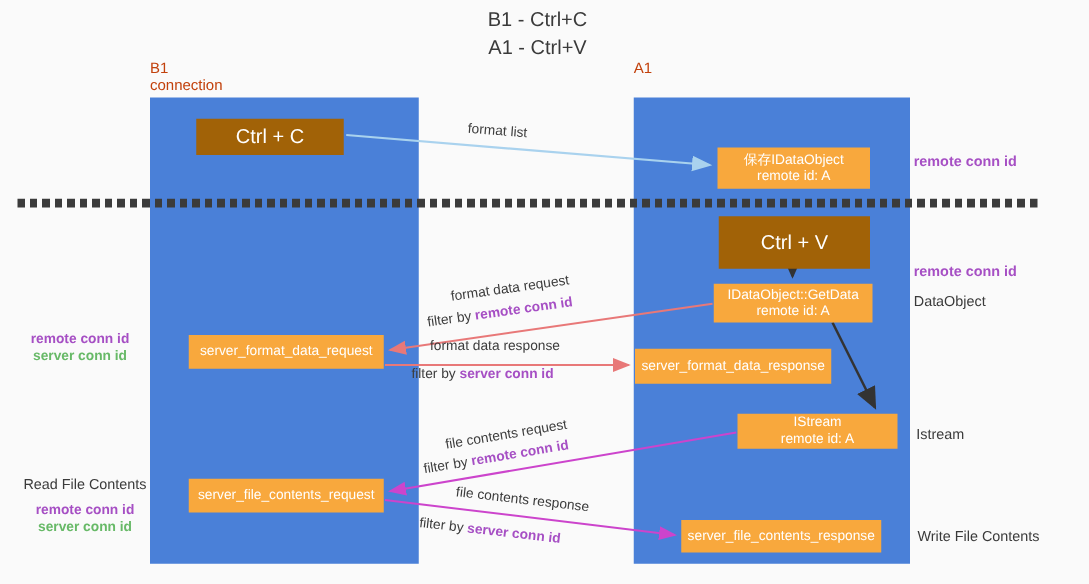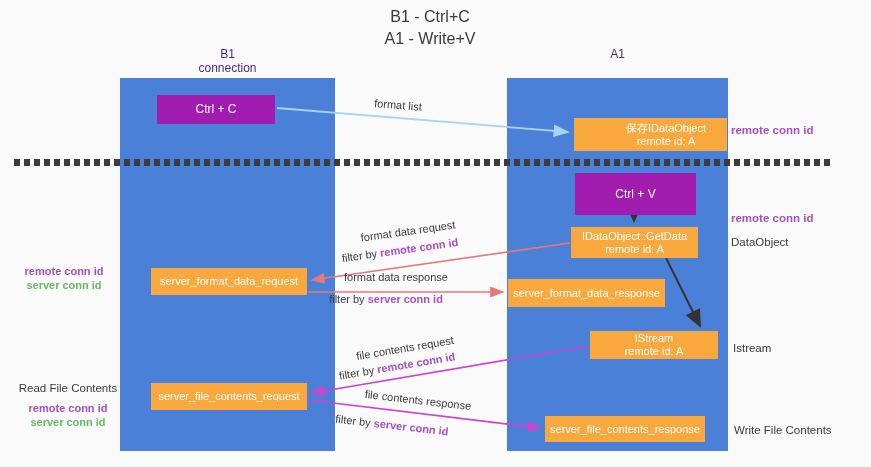--- a/index.html
+++ b/index.html
@@ -1,43 +1,43 @@
 <!DOCTYPE html>
 <html><head>
 <meta charset="utf-8">
 <style>
   html,body{margin:0;padding:0;width:871px;height:467px;background:#fafafa;overflow:hidden;
     font-family:"Liberation Sans","DejaVu Sans",sans-serif;}
   .canvas{position:relative;width:871px;height:467px;}
   .title{position:absolute;left:330px;top:6px;width:200px;text-align:center;
     font-size:16px;color:#3a3a3a;line-height:22px;z-index:4;}
-  .col-header{position:absolute;top:47px;text-align:center;font-size:12px;color:#4c1d95;line-height:14px;z-index:4;}
+  .col-header{position:absolute;top:47px;text-align:left;font-size:12px;color:#c2410c;line-height:14px;z-index:4;}
   .lane{position:absolute;top:78px;height:373px;background:#4a80d8;z-index:1;}
   .divider{position:absolute;left:14px;top:159px;width:816px;height:7px;z-index:5;
     background:repeating-linear-gradient(to right,#3b3b3b 0 6px,transparent 6px 10px);}
   .arrows{position:absolute;left:0;top:0;z-index:2;pointer-events:none;}
   .node{position:absolute;display:flex;align-items:center;justify-content:center;
     color:#fff;font-size:11px;text-align:center;z-index:3;line-height:13px;}
   .node.two{flex-direction:column;}
-  .green{background:#a21caf;font-size:12px;}
+  .green{background:#a16207;font-size:16px;}
   .orange{background:#f8a83d;}
   .alabel{position:absolute;white-space:nowrap;font-size:11px;color:#3c3c3c;z-index:4;}
   .slabel{position:absolute;white-space:nowrap;font-size:11.5px;color:#3a3a3a;z-index:4;}
   .pp{color:#a64fc4;font-weight:bold;}
   .gg{color:#67b967;font-weight:bold;}
   .block{position:absolute;text-align:center;font-size:11px;line-height:14px;z-index:4;}
 </style>
 </head>
 <body>
 
 <div class="canvas">
 
   <div class="title">
     <div>B1 - Ctrl+C</div>
-    <div>A1 - Write+V</div>
+    <div>A1 - Ctrl+V</div>
   </div>
 
   <div class="col-header" style="left:120px;width:215px;">
     <div>B1</div>
     <div>connection</div>
   </div>
   <div class="col-header" style="left:507px;width:221px;">
     <div>A1</div>
   </div>
 
@@ -65,21 +65,21 @@
     <line x1="634" y1="199" x2="634" y2="221" stroke="#333333" stroke-width="2" marker-end="url(#m-blk)"></line>
     <line x1="570" y1="243" x2="312" y2="280" stroke="#e87878" stroke-width="1.6" marker-end="url(#m-red)"></line>
     <line x1="308" y1="292" x2="503" y2="292" stroke="#e87878" stroke-width="1.6" marker-end="url(#m-red)"></line>
     <line x1="666" y1="258" x2="700" y2="326" stroke="#333333" stroke-width="2" marker-end="url(#m-blk)"></line>
     <line x1="589" y1="346" x2="312" y2="393" stroke="#cc44cc" stroke-width="1.6" marker-end="url(#m-mag)"></line>
     <line x1="308" y1="400" x2="540" y2="428" stroke="#cc44cc" stroke-width="1.6" marker-end="url(#m-mag)"></line>
   </svg>
 
   <div class="node green" style="left:157px;top:95px;width:118px;height:29px;">Ctrl + C</div>
 
-  <div class="node orange two" style="left:574px;top:118px;width:122px;height:33px;padding-left:31px;">
+  <div class="node orange two" style="left:574px;top:118px;width:122px;height:33px;">
     <div>保存IDataObject</div>
     <div>remote id: A</div>
   </div>
 
   <div class="node green" style="left:575px;top:173px;width:121px;height:42px;">Ctrl + V</div>
 
   <div class="node orange two" style="left:571px;top:227px;width:127px;height:31px;">
     <div>IDataObject::GetData</div>
     <div>remote id: A</div>
   </div>

